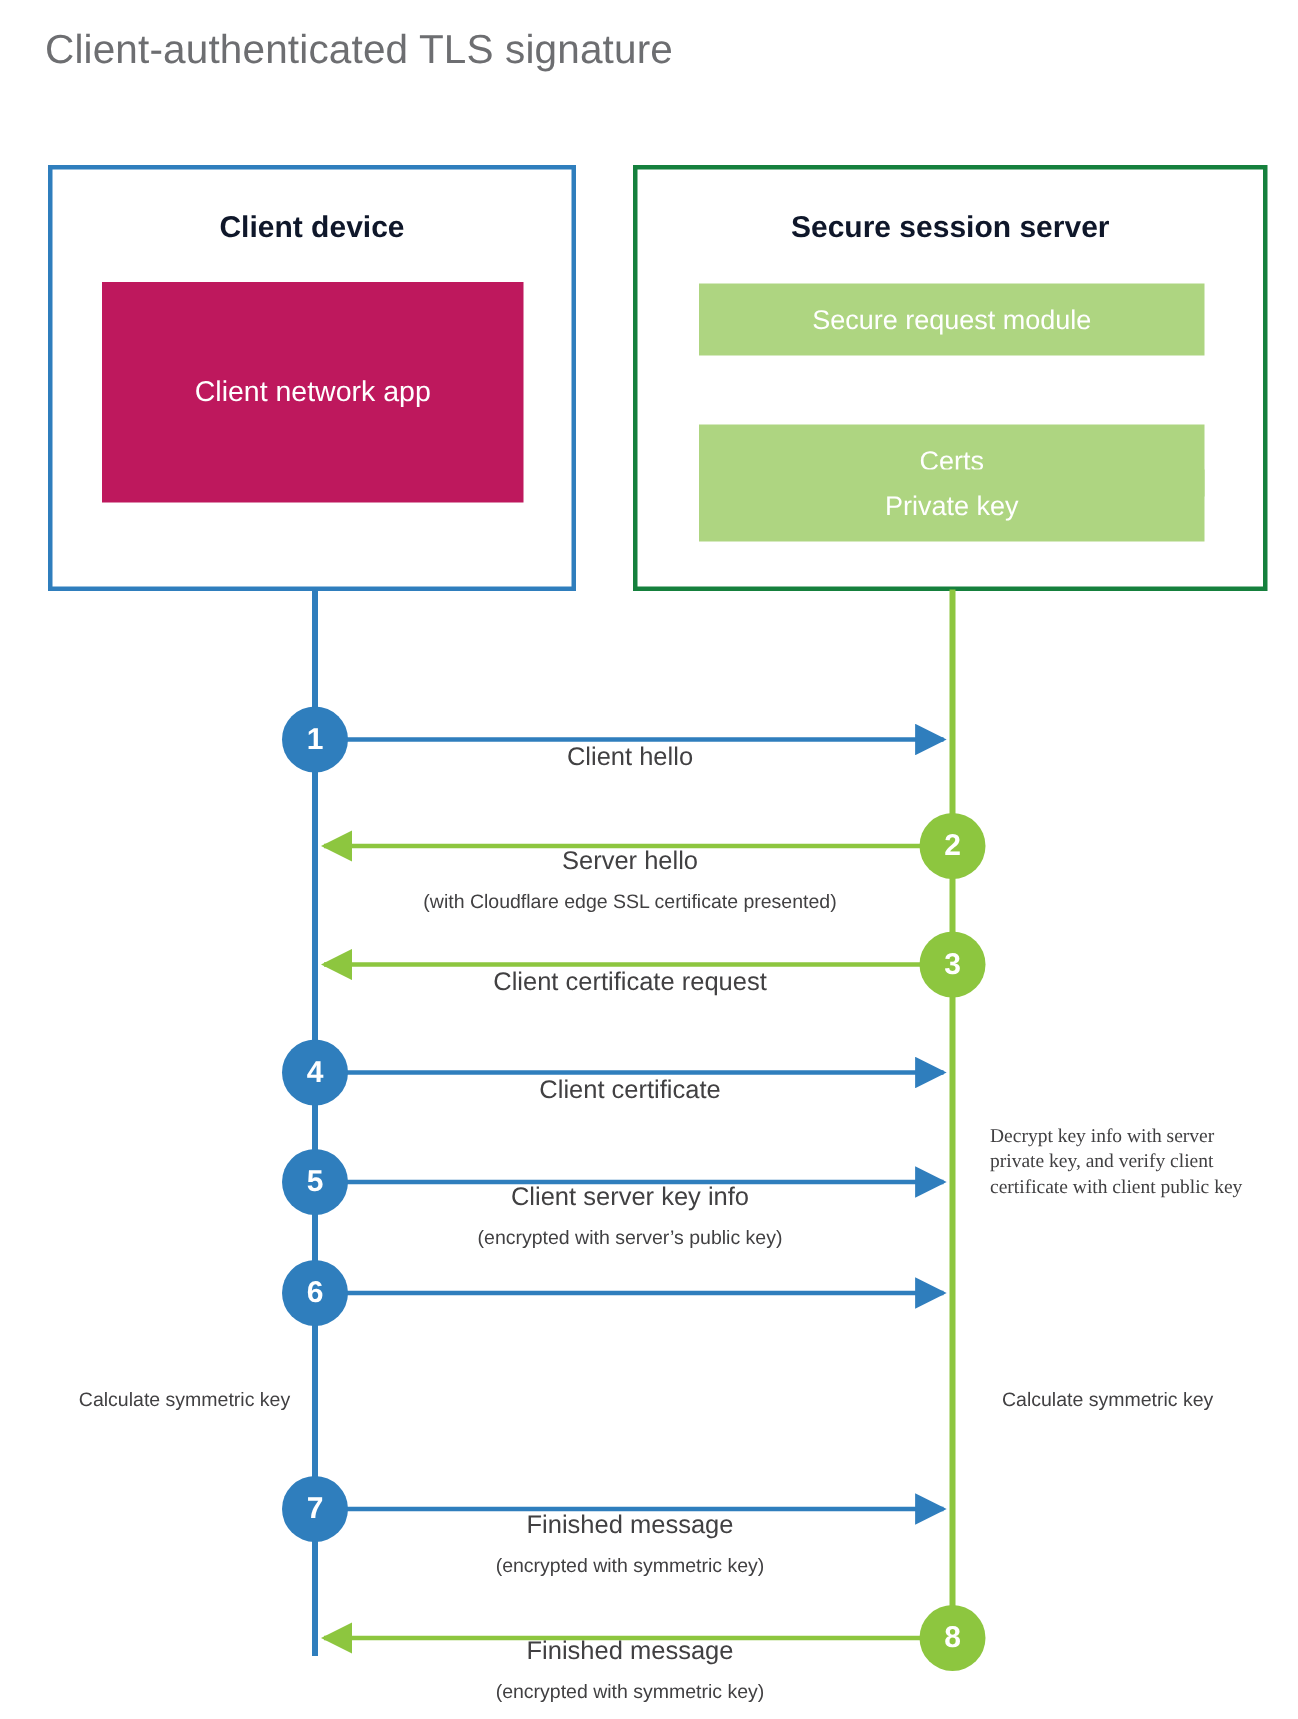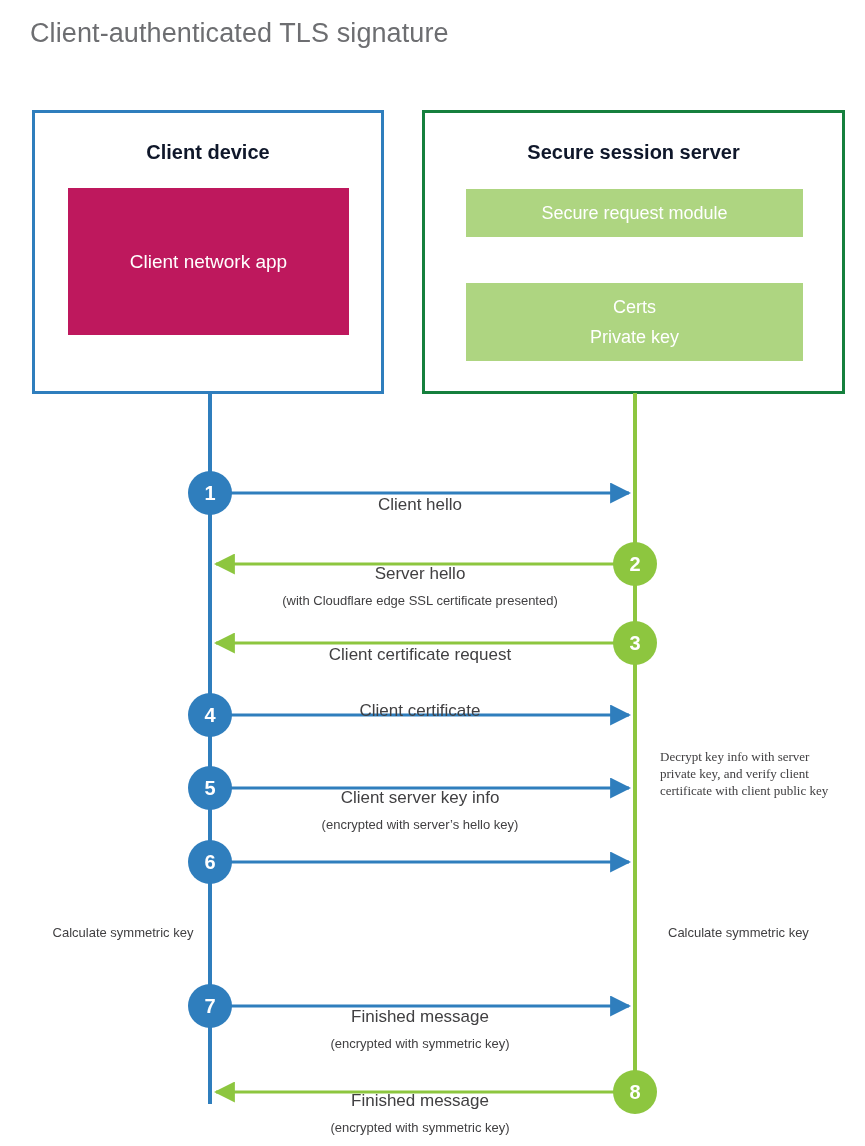--- a/index.html
+++ b/index.html
@@ -230,27 +230,27 @@
 
   <div class="step-label" style="left:210px; top:535px; width:420px;">
     <div class="primary">Server hello</div>
     <div class="secondary">(with Cloudflare edge SSL certificate presented)</div>
   </div>
 
   <div class="step-label" style="left:210px; top:616px; width:420px;">
     <div class="primary">Client certificate request</div>
   </div>
 
-  <div class="step-label" style="left:210px; top:672px; width:420px;">
+  <div class="step-label" style="left:210px; top:688px; width:420px;">
     <div class="primary">Client certificate</div>
   </div>
 
   <div class="step-label" style="left:210px; top:759px; width:420px;">
     <div class="primary">Client server key info</div>
-    <div class="secondary">(encrypted with server’s hello key)</div>
+    <div class="secondary">(encrypted with server’s public key)</div>
   </div>
 
 
   <div class="step-label" style="left:210px; top:978px; width:420px;">
     <div class="primary">Finished message</div>
     <div class="secondary">(encrypted with symmetric key)</div>
   </div>
 
   <div class="step-label" style="left:210px; top:1062px; width:420px;">
     <div class="primary">Finished message</div>

